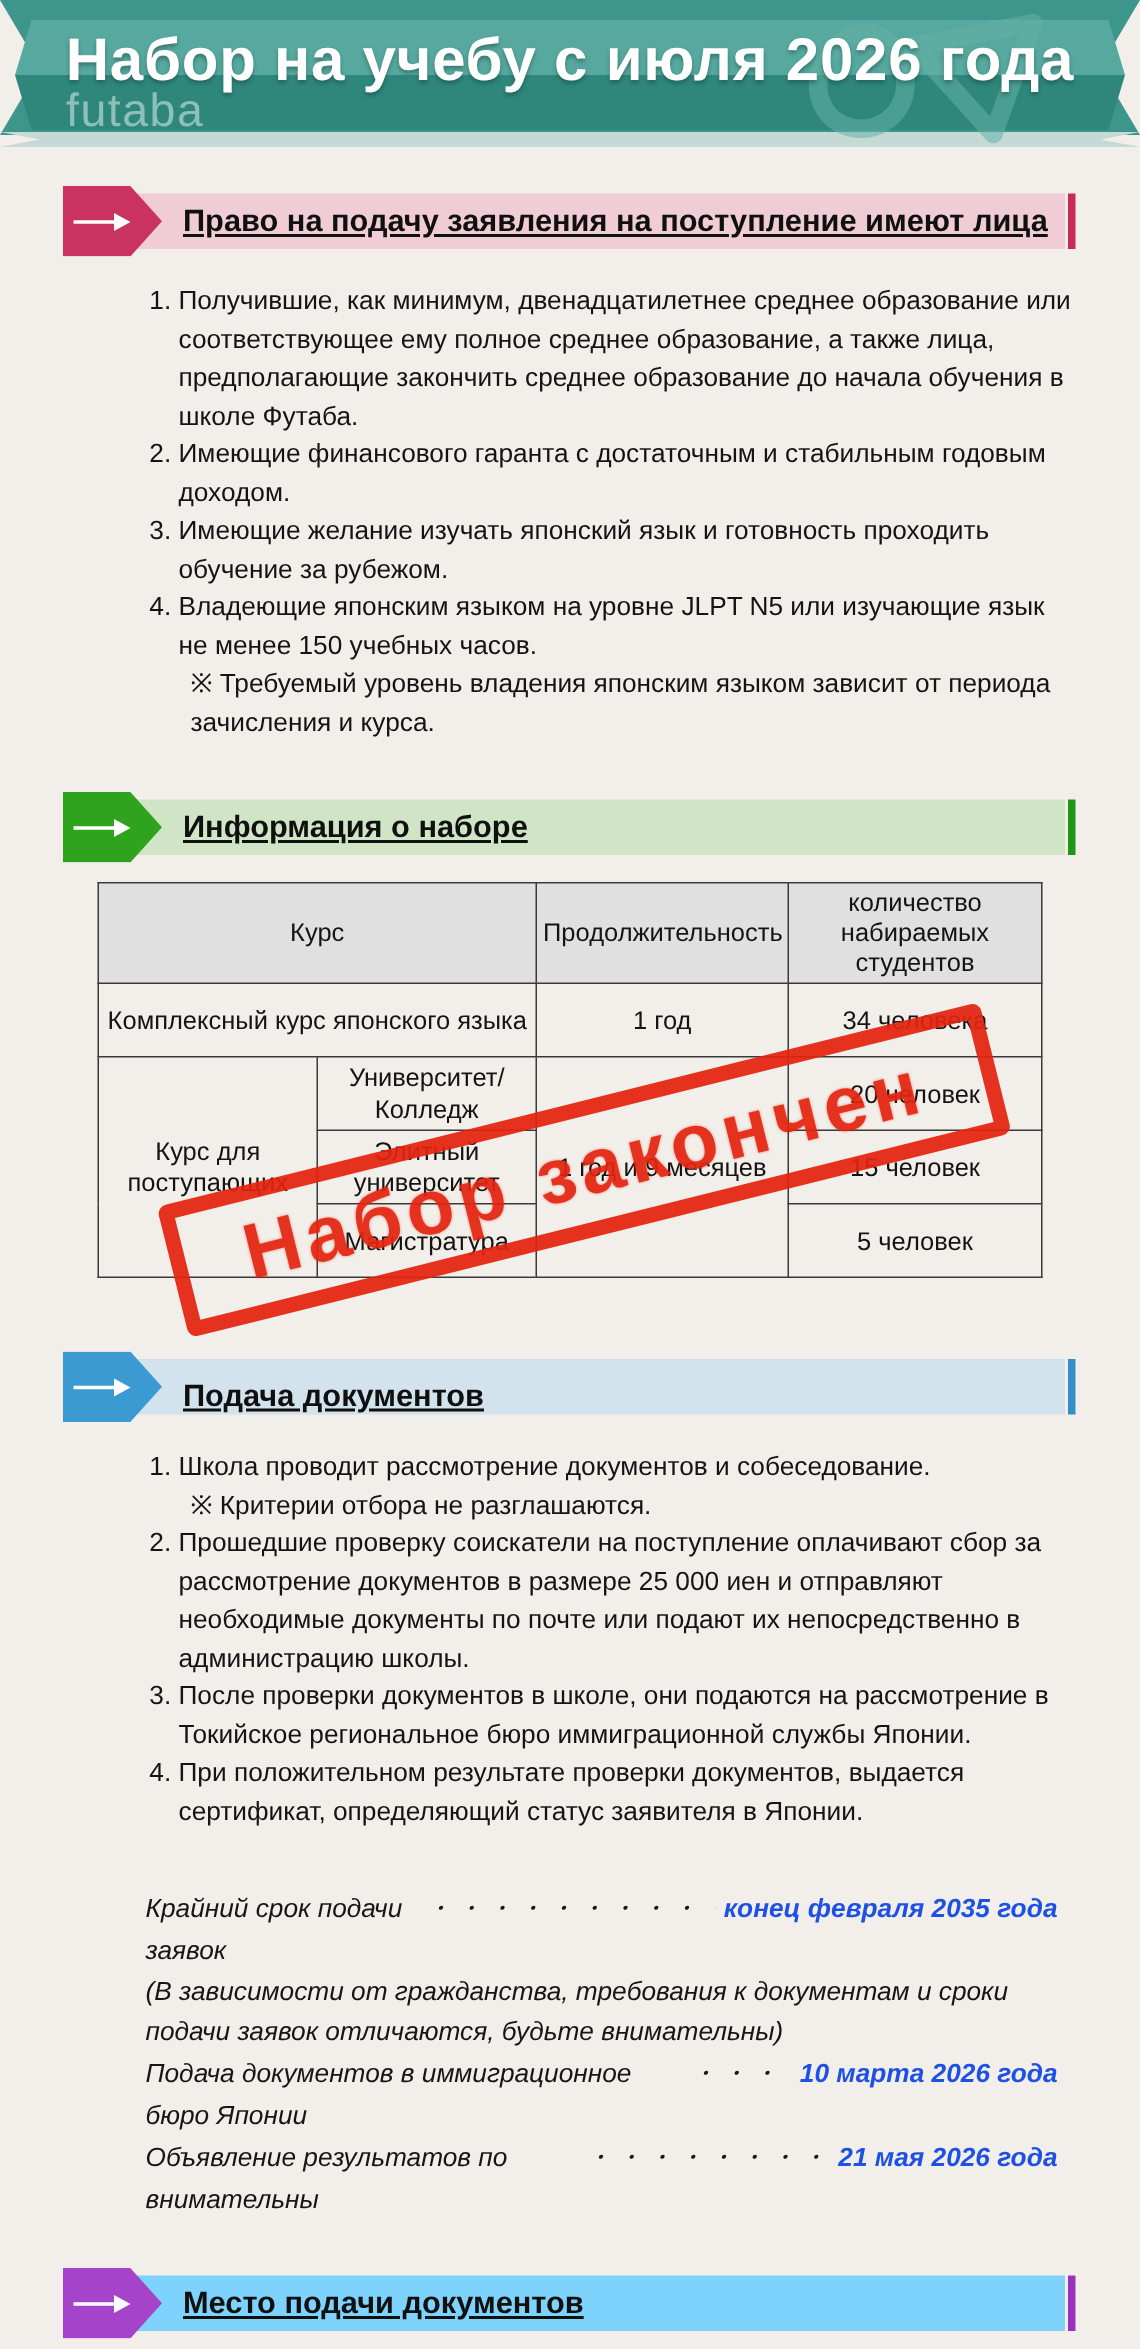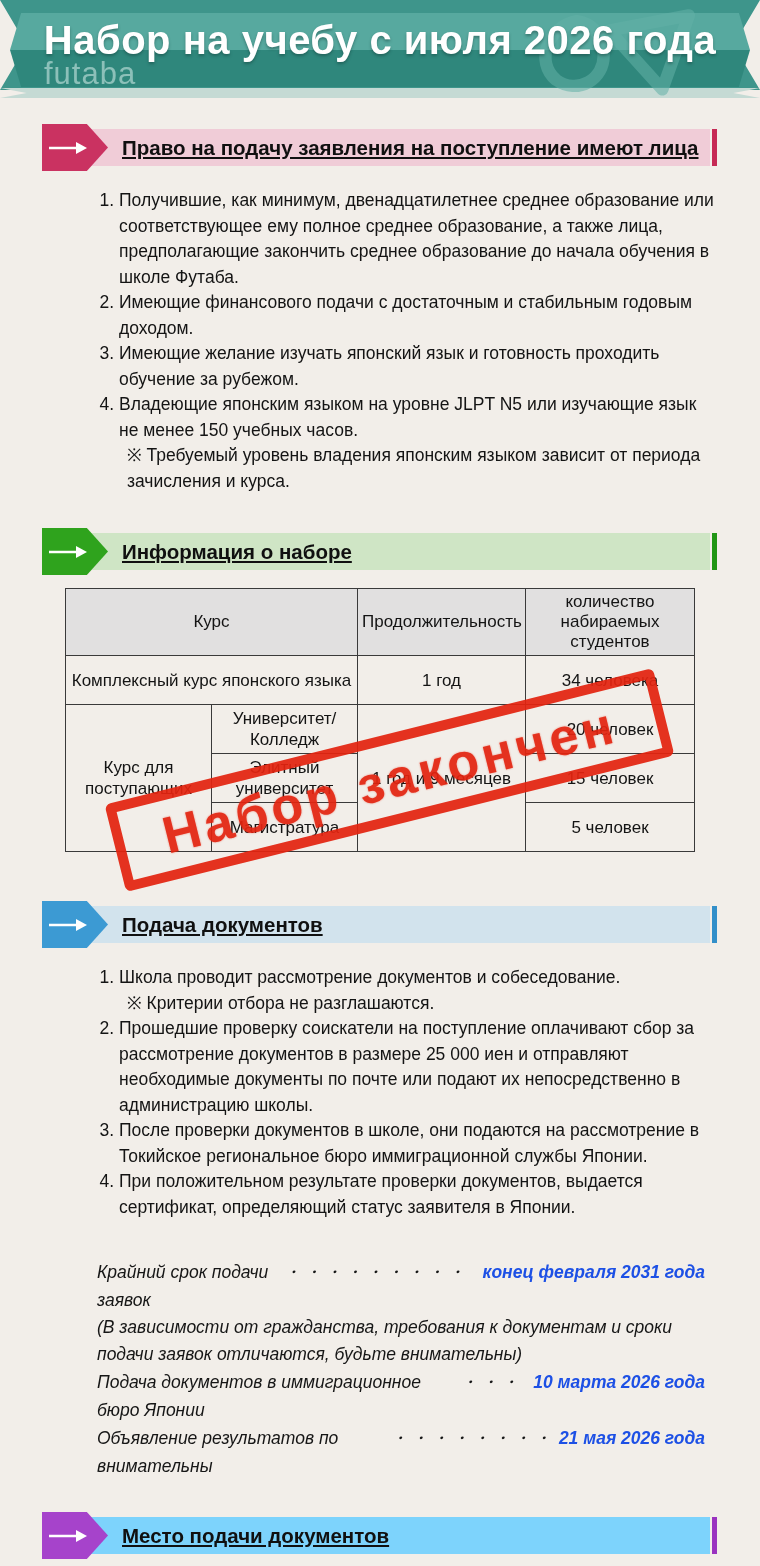--- a/index.html
+++ b/index.html
@@ -26,21 +26,21 @@
   .sec-header{position:relative;margin-left:42px;width:668px;height:37px;
     display:flex;align-items:center;}
   .sec-header::after{content:"";position:absolute;right:-7px;top:0;width:5px;height:100%;}
   .sec-arrow{position:absolute;left:0;top:-5px;width:66px;height:47px;
     clip-path:polygon(0 0,68% 0,100% 50%,68% 100%,0 100%);display:flex;align-items:center;z-index:2;}
   .sec-arrow svg{margin-left:5px;}
   .sec-title{margin-left:80px;font-size:20.5px;font-weight:bold;color:#101010;white-space:nowrap;text-decoration:underline;}
 
   .sec-pink  .sec-header{background:#f0ccd7;} .sec-pink  .sec-arrow{background:#ca3261;} .sec-pink  .sec-header::after{background:#c62a55;}
   .sec-green .sec-header{background:#cfe5c5;} .sec-green .sec-arrow{background:#2fa31d;} .sec-green .sec-header::after{background:#219615;}
-  .sec-blue  .sec-header{background:#d2e3ed;} .sec-blue  .sec-arrow{background:#3c9ad3;} .sec-blue  .sec-header::after{background:#338fc9;}
+  .sec-blue  .sec-header{background:#d2e3ed;align-items:flex-end;} .sec-blue  .sec-arrow{background:#3c9ad3;} .sec-blue  .sec-header::after{background:#338fc9;}
   .sec-purple .sec-header{background:#7dd3fc;} .sec-purple .sec-arrow{background:#a643cb;} .sec-purple .sec-header::after{background:#9a32c0;}
 
   
   ol.list{margin:22px 40px 0 97px;padding:0 0 0 22px;font-size:17.5px;line-height:25.5px;
     width:600px;color:#141414;}
   ol.list li{margin:0;padding:0;}
   .note{margin-left:8px;}
 
   
   table.info-table{margin:18px 0 0 65px;border-collapse:collapse;width:630px;
@@ -91,21 +91,21 @@
       <div class="sec-arrow">
         <svg width="42" height="18" viewBox="0 0 42 18">
           <line x1="2" y1="9" x2="30" y2="9" stroke="#ffffff" stroke-width="2.4"></line>
           <path d="M29 3 L40 9 L29 15 Z" fill="#ffffff"></path>
         </svg>
       </div>
       <div class="sec-title">Право на подачу заявления на поступление имеют лица</div>
     </div>
     <ol class="list">
       <li>Получившие, как минимум, двенадцатилетнее среднее образование или соответствующее ему полное среднее образование, а также лица, предполагающие закончить среднее образование до начала обучения в школе Футаба.</li>
-      <li>Имеющие финансового подачи с достаточным и стабильным годовым доходом.</li>
+      <li>Имеющие финансового гаранта с достаточным и стабильным годовым доходом.</li>
       <li>Имеющие желание изучать японский язык и готовность проходить обучение за рубежом.</li>
       <li>
         <span>Владеющие японским языком на уровне JLPT N5 или изучающие язык не менее 150 учебных часов.</span>
         <div class="note">※ Требуемый уровень владения японским языком зависит от периода зачисления и курса.</div>
       </li>
     </ol>
   </section>
 
   <section class="sec sec-green">
     <div class="sec-header mt-green">
@@ -169,21 +169,21 @@
       </li>
       <li>Прошедшие проверку соискатели на поступление оплачивают сбор за рассмотрение документов в размере 25 000 иен и отправляют необходимые документы по почте или подают их непосредственно в администрацию школы.</li>
       <li>После проверки документов в школе, они подаются на рассмотрение в Токийское региональное бюро иммиграционной службы Японии.</li>
       <li>При положительном результате проверки документов, выдается сертификат, определяющий статус заявителя в Японии.</li>
     </ol>
 
     <div class="deadlines">
       <div class="dl-line">
         <span>Крайний срок подачи заявок</span>
         <span class="dots">・・・・・・・・・・・・</span>
-        <span class="date">конец февраля 2031 года</span>
+        <span class="date">конец февраля 2035 года</span>
       </div>
       <div class="dl-note">(В зависимости от гражданства, требования к документам и сроки подачи заявок отличаются, будьте внимательны)</div>
       <div class="dl-line">
         <span>Подача документов в иммиграционное бюро Японии</span>
         <span class="dots">・・・・</span>
         <span class="date">10 марта 2026 года</span>
       </div>
       <div class="dl-line">
         <span>Объявление результатов по внимательны</span>
         <span class="dots">・・・・・・・・・・</span>

